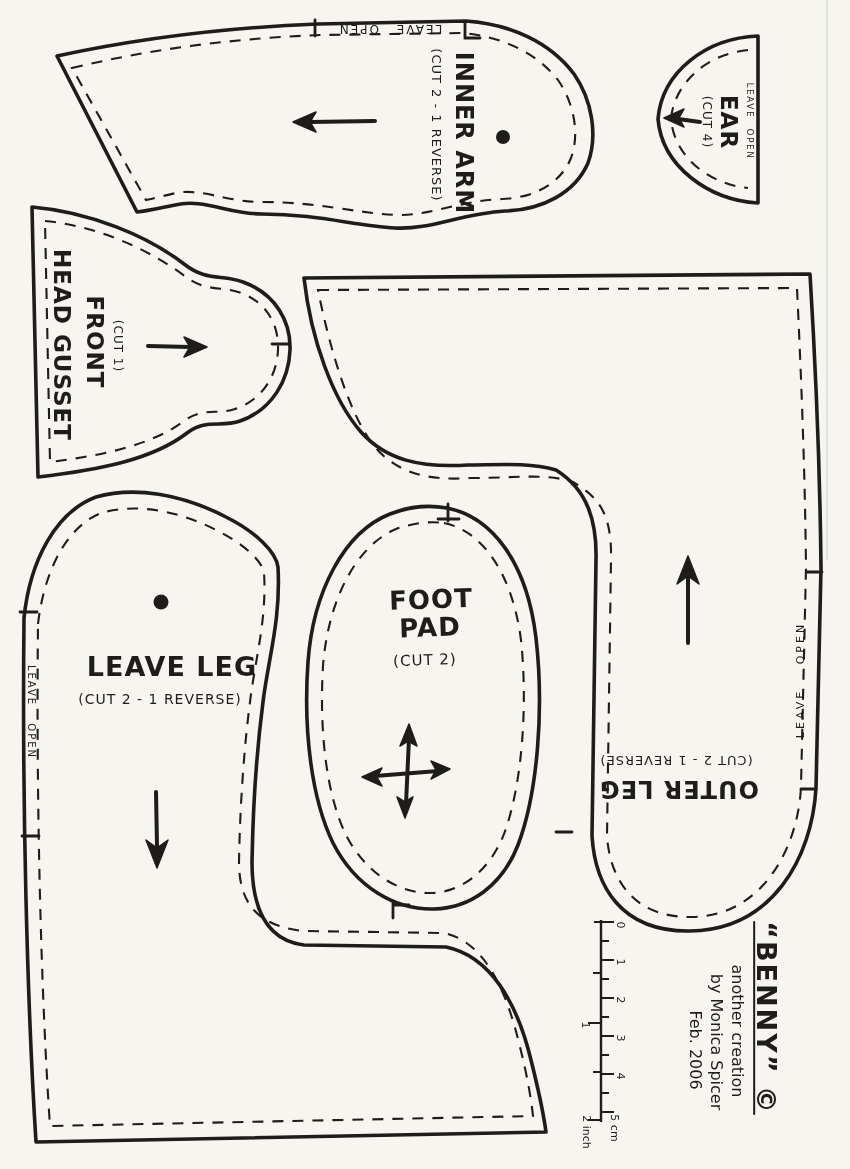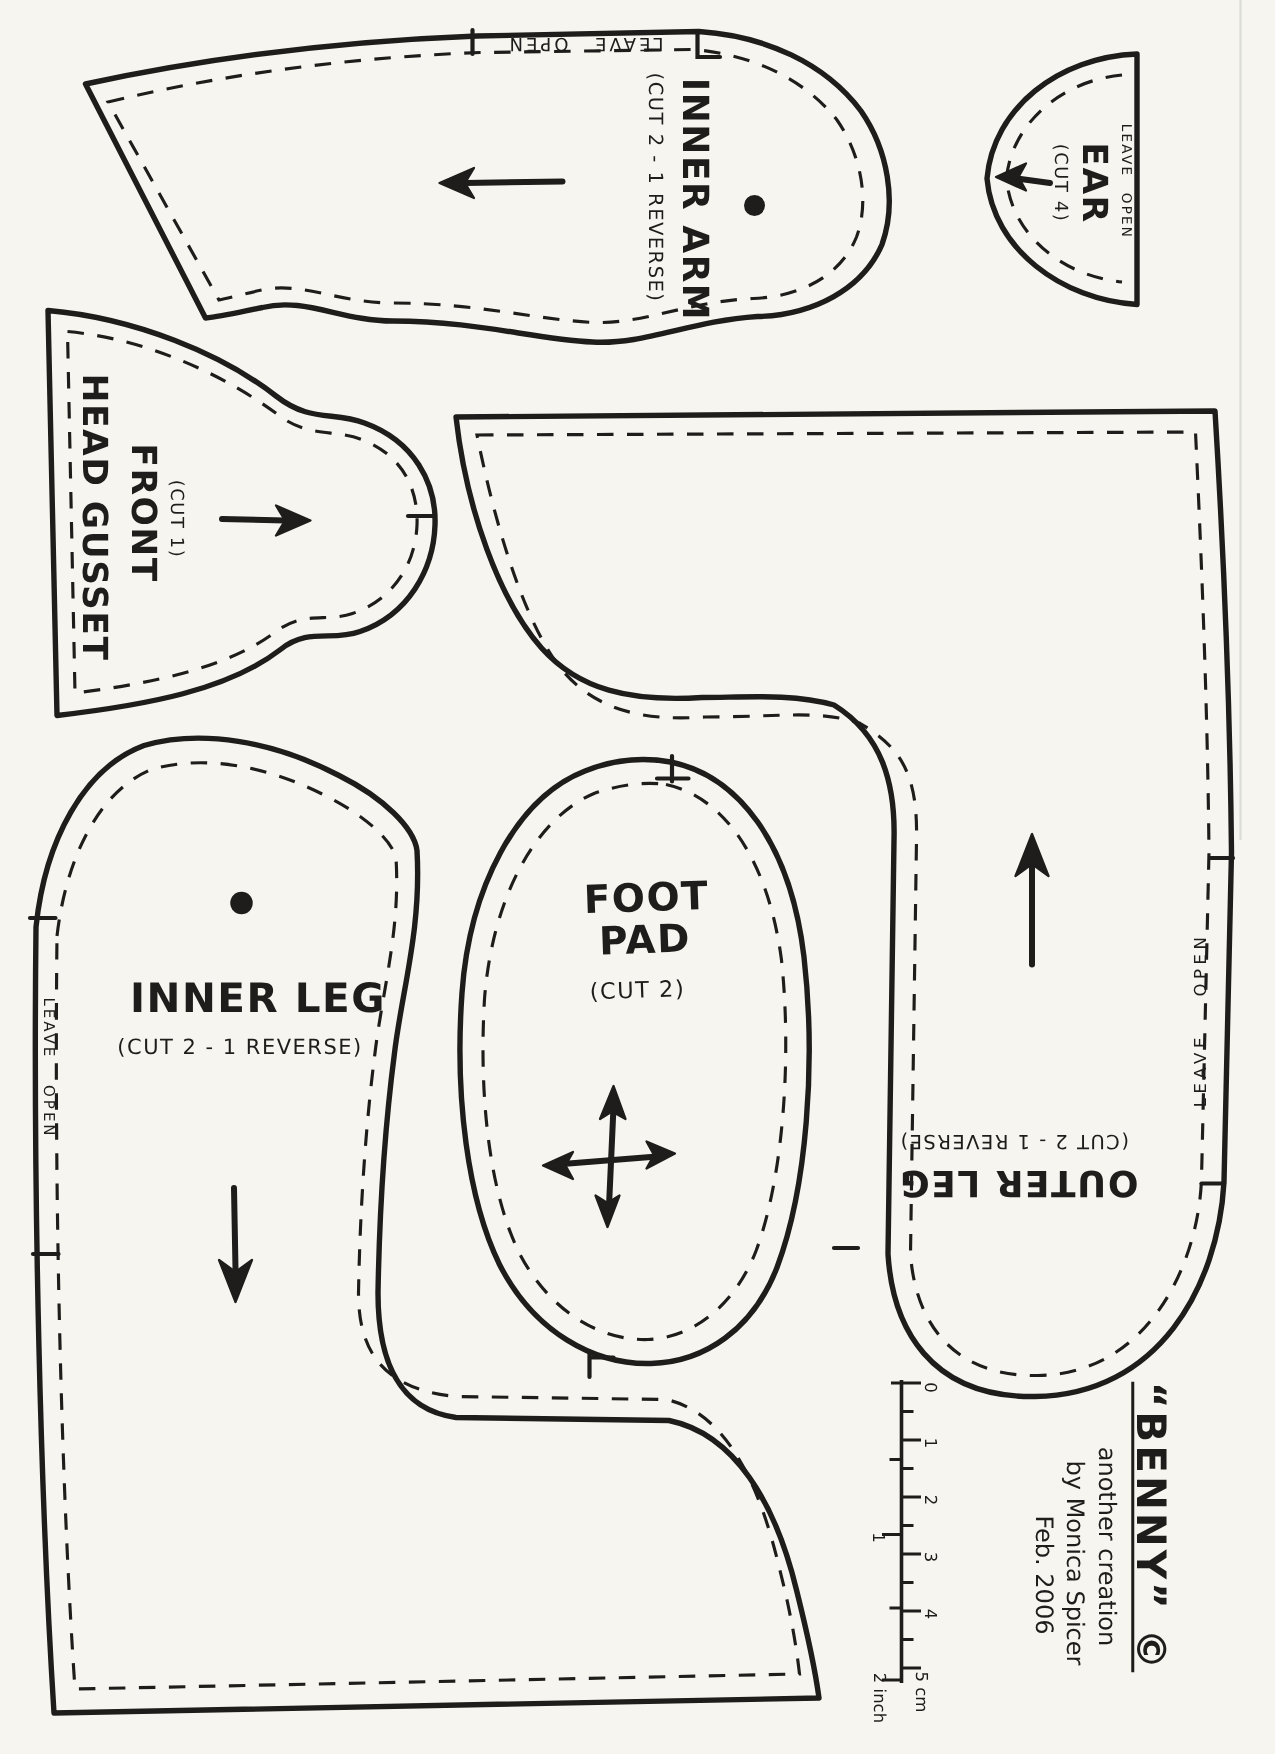--- a/index.html
+++ b/index.html
@@ -132,21 +132,21 @@
   <span class="lab open" style="left:749px; top:121px; font-size:9px; letter-spacing:1.5px; word-spacing:6px; --r:90deg;">LEAVE OPEN</span>
 
   <span class="lab big" style="left:62px; top:345px; font-size:23px; --r:90deg;">HEAD GUSSET</span>
   <span class="lab big" style="left:95px; top:342px; font-size:23px; --r:90deg;">FRONT</span>
   <span class="lab cut" style="left:118px; top:346px; font-size:12px; --r:90deg;">(CUT 1)</span>
 
   <span class="lab big" style="left:679px; top:788px; font-size:24px; --r:180deg;">OUTER LEG</span>
   <span class="lab cut" style="left:676px; top:760px; font-size:13px; --r:180deg;">(CUT 2 - 1 REVERSE)</span>
   <span class="lab open" style="left:801px; top:680px; font-size:11px; letter-spacing:3px; word-spacing:18px; --r:-90deg;">LEAVE OPEN</span>
 
-  <span class="lab big" style="left:172px; top:667px; font-size:27px;">INNER LEG</span>
+  <span class="lab big" style="left:172px; top:667px; font-size:27px;">LEAVE LEG</span>
   <span class="lab cut" style="left:160px; top:699px; font-size:14px;">(CUT 2 - 1 REVERSE)</span>
   <span class="lab open" style="left:31px; top:712px; font-size:10px; word-spacing:12px; --r:90deg;">LEAVE OPEN</span>
 
   <span class="lab big" style="left:431px; top:600px; font-size:26px; --r:-2deg;">FOOT</span>
   <span class="lab big" style="left:430px; top:628px; font-size:26px; --r:-2deg;">PAD</span>
   <span class="lab cut" style="left:425px; top:661px; font-size:15px; --r:-2deg;">(CUT 2)</span>
 
   <span class="lab" style="left:620px; top:925px;  font-size:11px; --r:90deg;">0</span>
   <span class="lab" style="left:620px; top:962px;  font-size:11px; --r:90deg;">1</span>
   <span class="lab" style="left:620px; top:1000px; font-size:11px; --r:90deg;">2</span>

